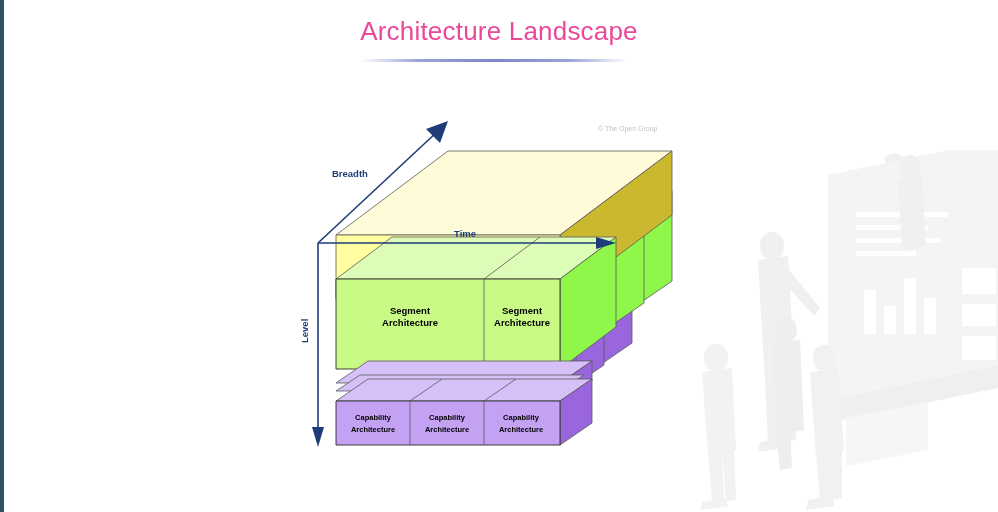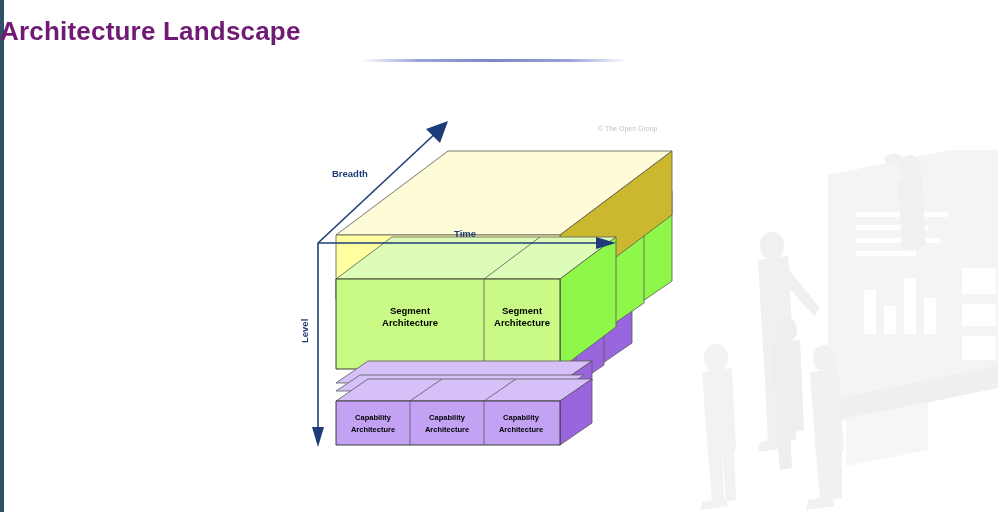--- a/index.html
+++ b/index.html
@@ -24,24 +24,24 @@
     position: absolute;
     right: 0; top: 150px;
     width: 320px; height: 362px;
     opacity: 1;
     pointer-events: none;
   }
   #page-title {
     position: absolute;
     top: 16px; left: 0;
     width: 998px;
-    text-align: left;
+    text-align: center;
     font-size: 26px;
-    font-weight: bold;
-    color: #701a75;
+    font-weight: normal;
+    color: #ec4899;
     letter-spacing: .2px;
   }
   #title-rule {
     position: absolute;
     top: 59px;
     left: 360px;
     width: 268px;
     height: 3px;
     background: linear-gradient(to right, rgba(255,255,255,0) 0%, #9aa3d8 22%, #7d86c9 50%, #9aa3d8 78%, rgba(255,255,255,0) 100%);
     border-radius: 2px;

